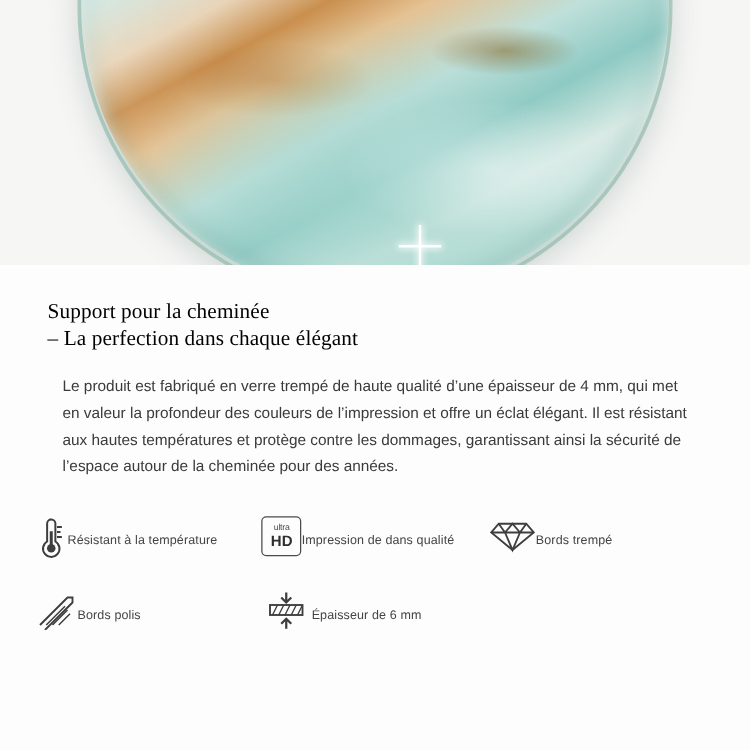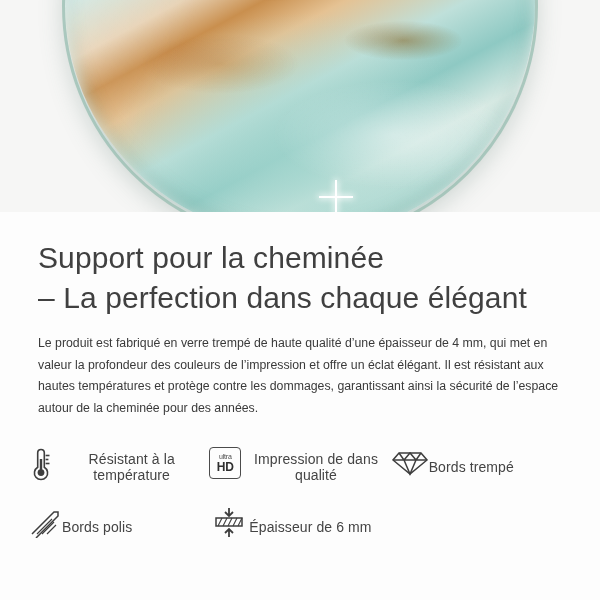--- a/index.html
+++ b/index.html
@@ -124,34 +124,34 @@
     width: 2px; height: 34px;
     transform: translate(-50%,-50%);
     box-shadow: 0 0 6px 1px rgba(255,255,255,.9);
   }
 
   
   .content {
     padding: 26px 38px 0 38px;
   }
   .headline {
-    font-family: Liberation Sans, sans-serif;
-    font-size: 30px;
+    font-family: Liberation Serif, serif;
+    font-size: 17px;
     line-height: 1.32;
-    color: #404040;
+    color: #000000;
     font-weight: 400;
     margin: 0 0 16px 0;
     letter-spacing: .1px;
   }
   .headline .line2 { display: block; }
   .body-text {
     font-size: 12.3px;
     line-height: 1.75;
     color: #3a3a3a;
-    margin: 0;
+    margin: 12px;
     max-width: 524px;
   }
 
   
   .features {
     margin-top: 22px;
     padding: 0 28px;
     display: grid;
     grid-template-columns: repeat(3, 1fr);
     row-gap: 16px;
@@ -163,23 +163,23 @@
     justify-content: flex-start;
   }
   .feature-icon {
     height: 44px;
     display: flex;
     align-items: center;
     justify-content: center;
   }
   .feature-label {
     margin-top: 7px;
-    font-size: 14px;
+    font-size: 10px;
     color: #444;
-    text-align: center;
+    text-align: left;
     letter-spacing: .1px;
   }
   .ultrahd {
     width: 30px;
     height: 30px;
     border: 1.6px solid #4b4b4b;
     border-radius: 4px;
     display: flex;
     flex-direction: column;
     align-items: center;

